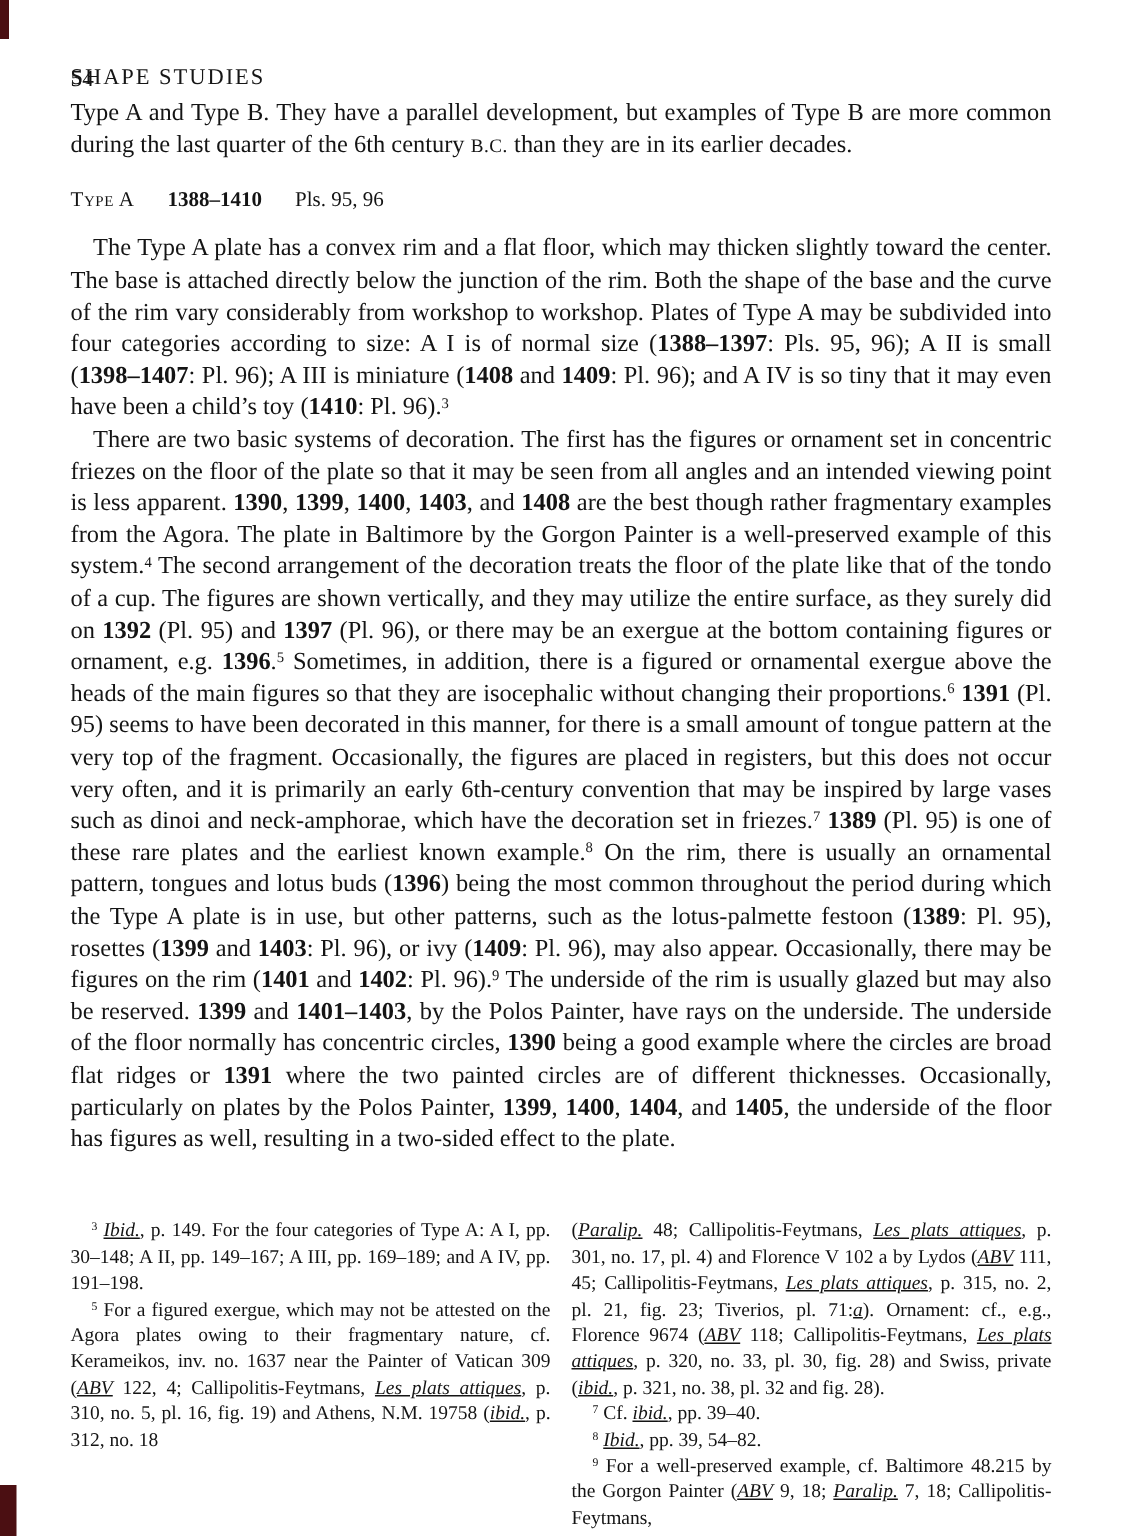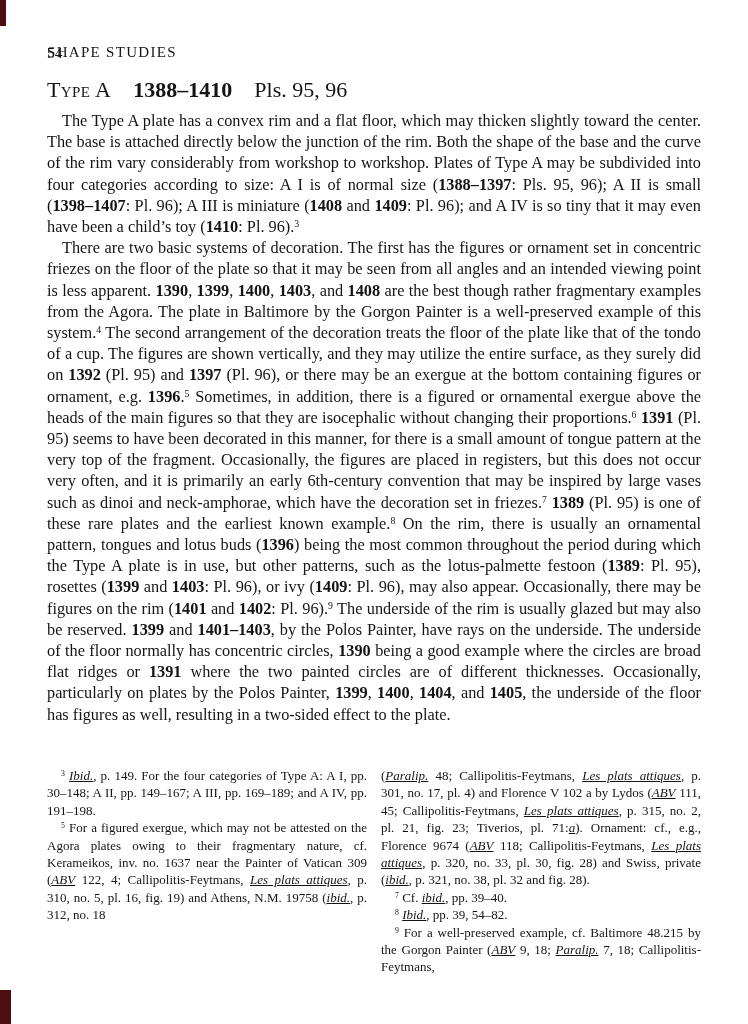--- a/index.html
+++ b/index.html
@@ -20,21 +20,21 @@
   .page-number{
     position:absolute;left:0;top:0;font-size:15.5px;letter-spacing:0;
   }
   p.body{
     margin:0;font-size:16.3px;line-height:21.2px;
     text-align:justify;color:#141414;
   }
   p.body.indent{text-indent:15px;}
   .intro{margin-top:15px;}
   .section-heading{
-    margin:15px 0 10px 0;font-size:22px;font-weight:normal;line-height:21px;
+    margin:15px 0 10px 0;font-size:14px;font-weight:normal;line-height:21px;
   }
   .heading-type{font-variant:small-caps;letter-spacing:0.4px;}
   .heading-numbers{font-weight:bold;margin-left:22px;}
   .heading-plates{margin-left:22px;}
   .b{font-weight:bold;}
   .i{font-style:italic;text-decoration:underline;}
   .sc{font-size:0.78em;letter-spacing:0.4px;}
   sup{
     font-size:0.6em;line-height:0;vertical-align:baseline;
     position:relative;top:-0.5em;
@@ -57,20 +57,21 @@
   <div class="scan-mark top" style="background: rgb(75, 15, 18);"></div>
   <div class="scan-mark bottom" style="background: rgb(75, 15, 18);"></div>
 
   <div class="content">
 
     <div class="running-header">
       <span class="page-number">54</span>
       <span class="running-title">SHAPE STUDIES</span>
     </div>
 
+    <p class="body intro"><span>Type A and Type B. They have a parallel development, but examples of Type B are more common during the last quarter of the 6th century </span><span class="sc">B.C.</span><span> than they are in its earlier decades.</span></p>
 
     <h2 class="section-heading">
       <span class="heading-type">Type A</span><span class="heading-numbers">1388–1410</span><span class="heading-plates">Pls. 95, 96</span>
     </h2>
 
     <div>
         <p class="body indent"><span>The Type A plate has a convex rim and a flat floor, which may thicken slightly toward the center. The base is attached directly below the junction of the rim. Both the shape of the base and the curve of the rim vary considerably from workshop to workshop. Plates of Type A may be subdivided into four categories according to size: A I is of normal size (</span><span class="b">1388–1397</span><span>: Pls. 95, 96); A II is small (</span><span class="b">1398–1407</span><span>: Pl. 96); A III is miniature (</span><span class="b">1408</span><span> and </span><span class="b">1409</span><span>: Pl. 96); and A IV is so tiny that it may even have been a child’s toy (</span><span class="b">1410</span><span>: Pl. 96).</span><sup>3</sup></p>
         <p class="body indent"><span>There are two basic systems of decoration. The first has the figures or ornament set in concentric friezes on the floor of the plate so that it may be seen from all angles and an intended viewing point is less apparent. </span><span class="b">1390</span><span>, </span><span class="b">1399</span><span>, </span><span class="b">1400</span><span>, </span><span class="b">1403</span><span>, and </span><span class="b">1408</span><span> are the best though rather fragmentary examples from the Agora. The plate in Baltimore by the Gorgon Painter is a well-preserved example of this system.</span><sup>4</sup><span> The second arrangement of the decoration treats the floor of the plate like that of the tondo of a cup. The figures are shown vertically, and they may utilize the entire surface, as they surely did on </span><span class="b">1392</span><span> (Pl. 95) and </span><span class="b">1397</span><span> (Pl. 96), or there may be an exergue at the bottom containing figures or ornament, e.g. </span><span class="b">1396</span><span>.</span><sup>5</sup><span> Sometimes, in addition, there is a figured or ornamental exergue above the heads of the main figures so that they are isocephalic without changing their proportions.</span><sup>6</sup><span> </span><span class="b">1391</span><span> (Pl. 95) seems to have been decorated in this manner, for there is a small amount of tongue pattern at the very top of the fragment. Occasionally, the figures are placed in registers, but this does not occur very often, and it is primarily an early 6th-century convention that may be inspired by large vases such as dinoi and neck-amphorae, which have the decoration set in friezes.</span><sup>7</sup><span> </span><span class="b">1389</span><span> (Pl. 95) is one of these rare plates and the earliest known example.</span><sup>8</sup><span> On the rim, there is usually an ornamental pattern, tongues and lotus buds (</span><span class="b">1396</span><span>) being the most common throughout the period during which the Type A plate is in use, but other patterns, such as the lotus-palmette festoon (</span><span class="b">1389</span><span>: Pl. 95), rosettes (</span><span class="b">1399</span><span> and </span><span class="b">1403</span><span>: Pl. 96), or ivy (</span><span class="b">1409</span><span>: Pl. 96), may also appear. Occasionally, there may be figures on the rim (</span><span class="b">1401</span><span> and </span><span class="b">1402</span><span>: Pl. 96).</span><sup>9</sup><span> The underside of the rim is usually glazed but may also be reserved. </span><span class="b">1399</span><span> and </span><span class="b">1401–1403</span><span>, by the Polos Painter, have rays on the underside. The underside of the floor normally has concentric circles, </span><span class="b">1390</span><span> being a good example where the circles are broad flat ridges or </span><span class="b">1391</span><span> where the two painted circles are of different thicknesses. Occasionally, particularly on plates by the Polos Painter, </span><span class="b">1399</span><span>, </span><span class="b">1400</span><span>, </span><span class="b">1404</span><span>, and </span><span class="b">1405</span><span>, the underside of the floor has figures as well, resulting in a two-sided effect to the plate.</span></p>
       </div>
 

